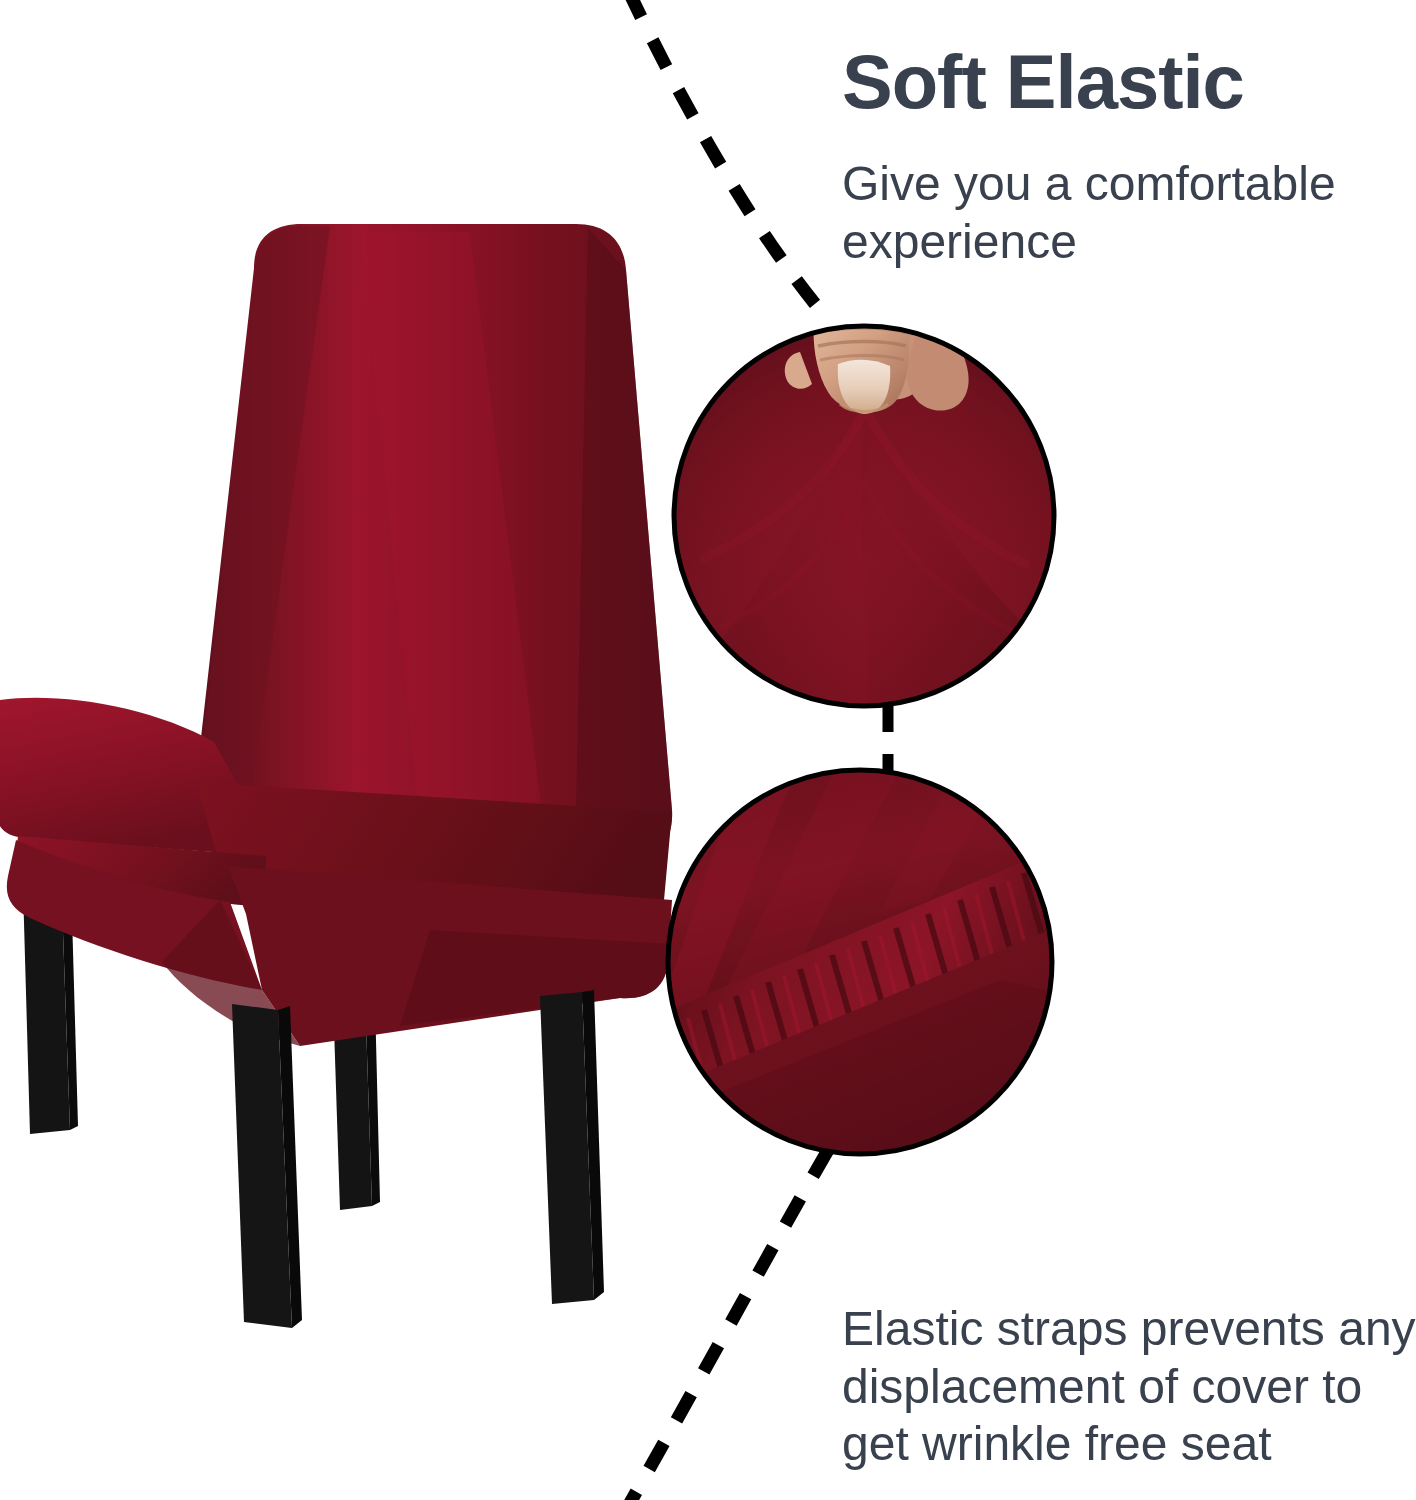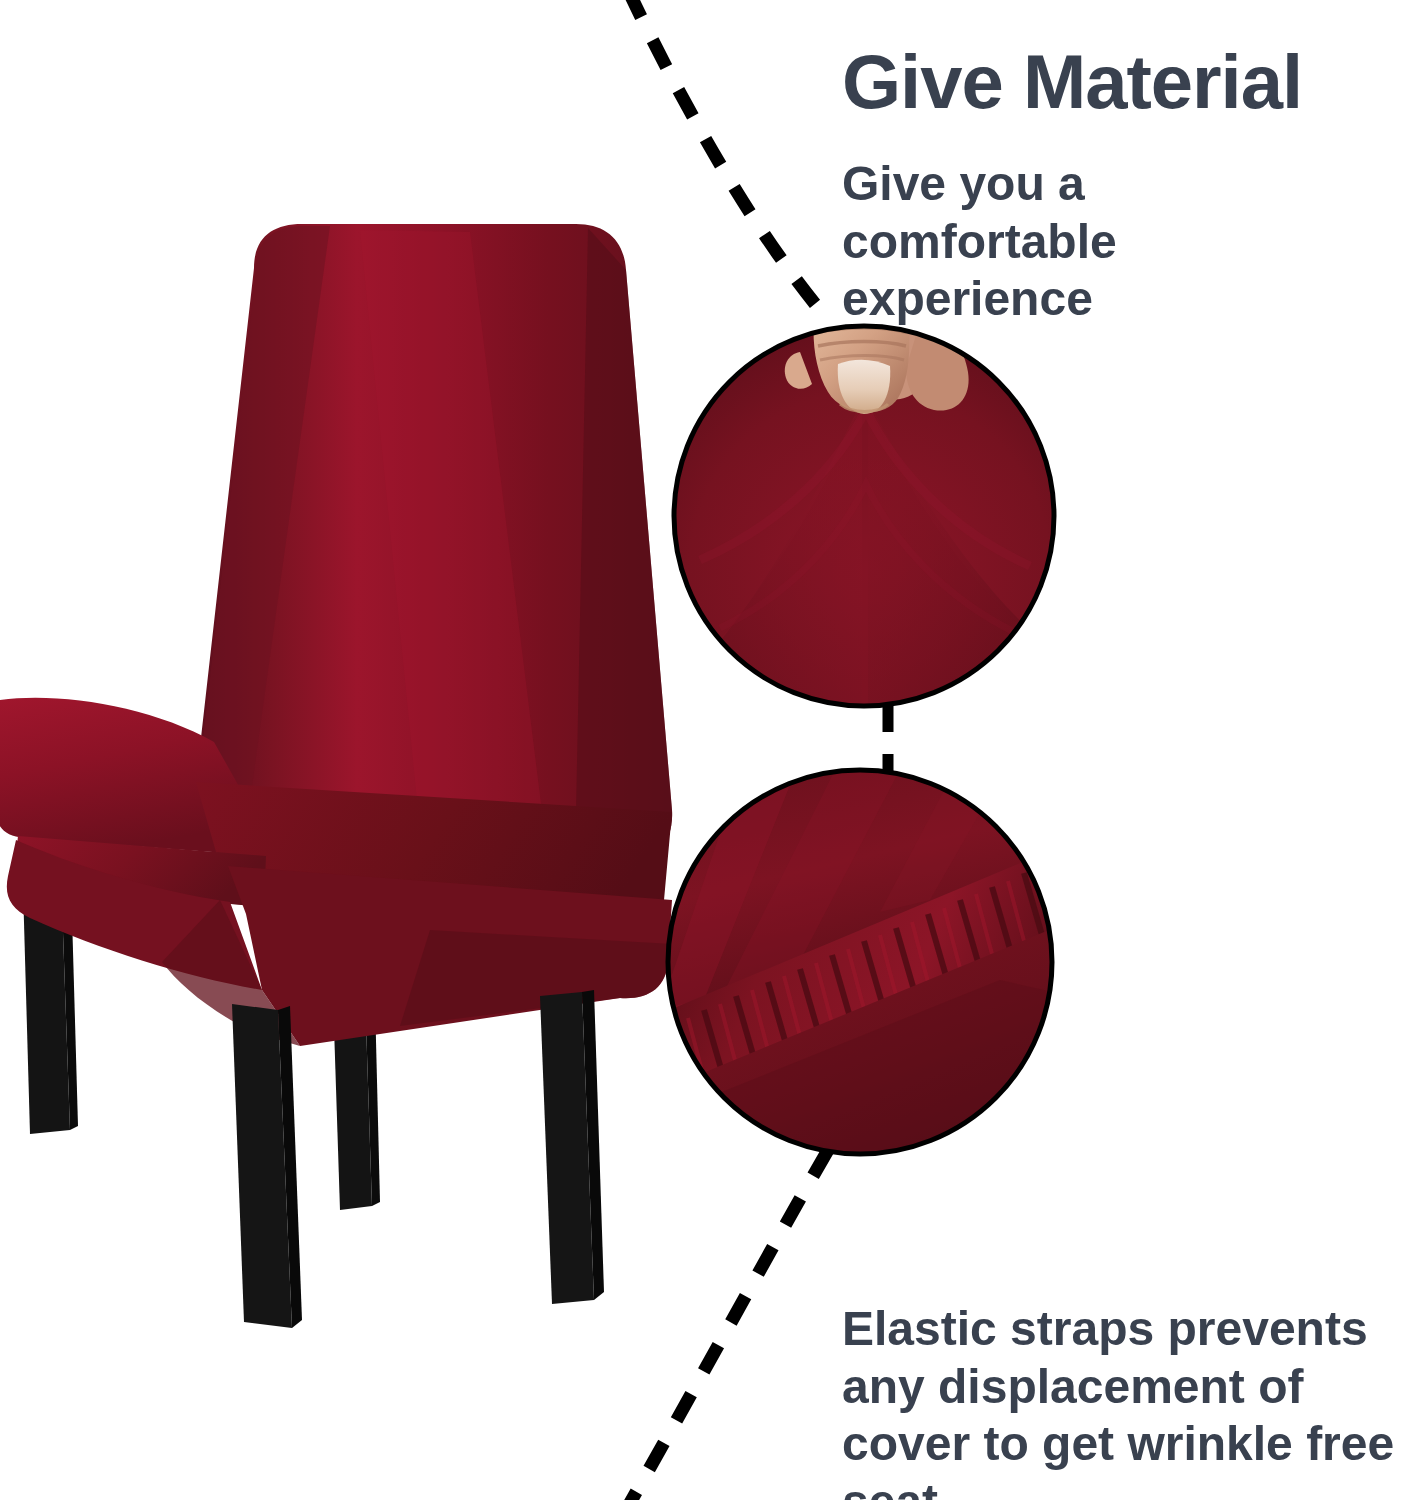--- a/index.html
+++ b/index.html
@@ -29,21 +29,21 @@
   }
   .heading {
     font-size: 76px;
     font-weight: bold;
     letter-spacing: -1px;
     line-height: 1.0;
     white-space: nowrap;
   }
   .subtext {
     font-size: 48px;
-    font-weight: bold;
+    font-weight: normal;
     line-height: 1.20;
   }
   #soft-material-block { left: 842px; top: 44px; width: 560px; }
   #soft-material-sub   { left: 842px; top: 155px; width: 530px; }
   #elastic-block       { left: 842px; top: 1178px; width: 566px; }
   #elastic-sub         { left: 842px; top: 1300px; width: 578px; }
 </style>
 </head>
 <body>
 
@@ -290,20 +290,20 @@
           <path d="M 1040 867 L 1056 927"></path>
         </g>
 
         <path d="M 652 1094 L 1088 914 L 1088 1170 L 652 1170 Z" fill="url(#gHemLow)"></path>
         <path d="M 652 1120 L 1000 980 L 1088 1000 L 1088 1170 L 652 1170 Z" fill="#5c0e18" opacity="0.45"></path>
       </g>
       <circle cx="860" cy="962" r="192" fill="none" stroke="#000000" stroke-width="5"></circle>
     </g>
   </svg>
 
-  <div class="txt-block heading" id="soft-material-block">Give Material</div>
+  <div class="txt-block heading" id="soft-material-block">Soft Elastic</div>
 
   <div class="txt-block subtext" id="soft-material-sub">Give you a comfortable experience</div>
 
 
   <div class="txt-block subtext" id="elastic-sub">Elastic straps prevents any displacement of cover to get wrinkle free seat</div>
 
 </div>
 
 </body></html>

